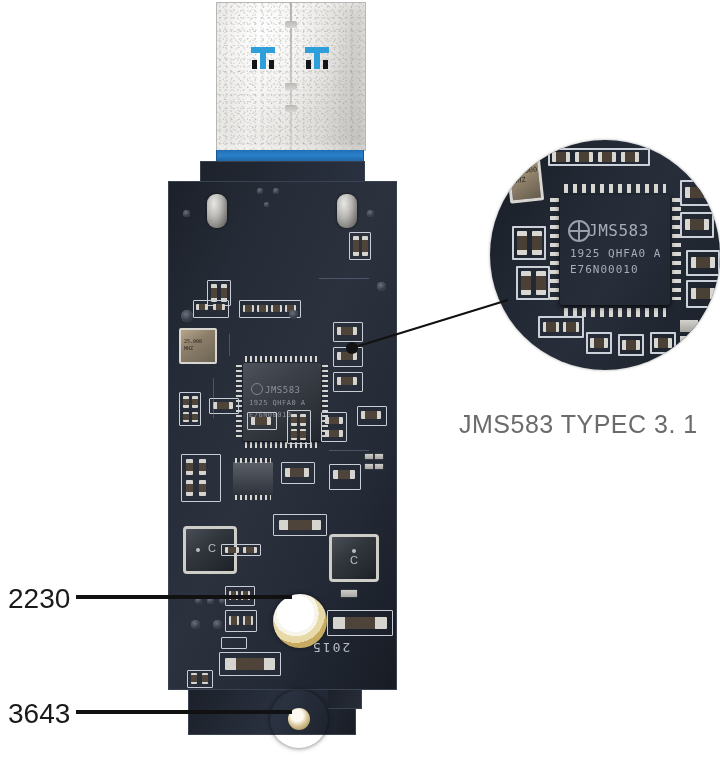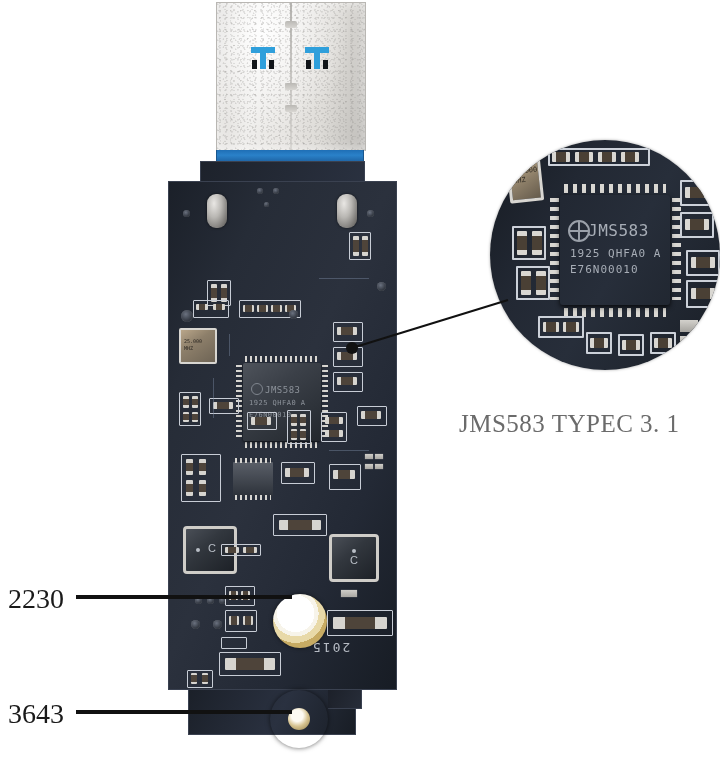--- a/index.html
+++ b/index.html
@@ -425,21 +425,21 @@
 
   
   .callout-svg {
     position: absolute;
     left: 0; top: 0;
     width: 720px; height: 757px;
     pointer-events: none;
   }
   .label-text {
     position: absolute;
-    font-family: Liberation Serif, serif;
+    font-family: Liberation Sans, sans-serif;
     white-space: nowrap;
   }
   .label-2230 {
     left: 8px; top: 583px;
     font-size: 28px;
     color: #1a1a1a;
   }
   .label-2242 {
     left: 8px; top: 698px;
     font-size: 28px;

